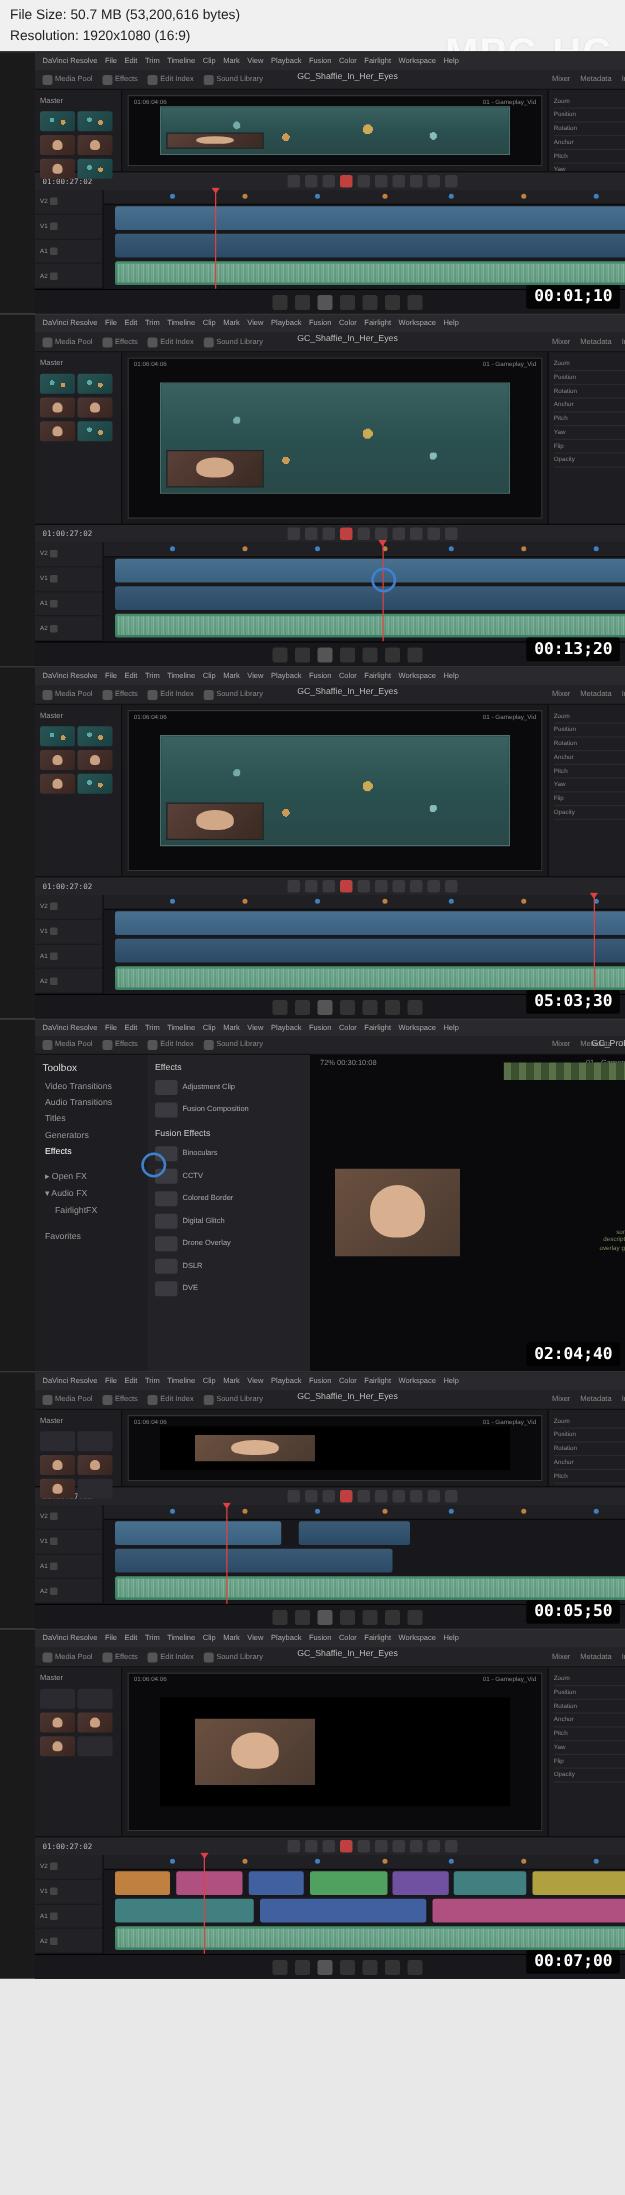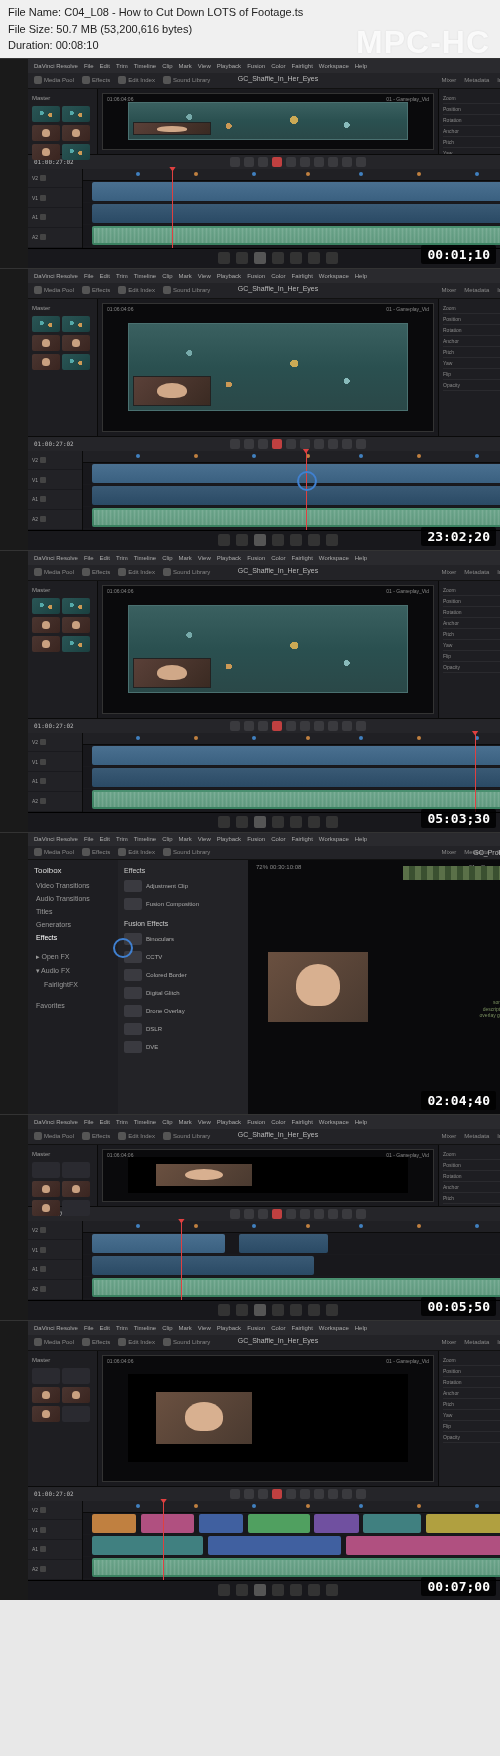--- a/index.html
+++ b/index.html
@@ -439,30 +439,26 @@
 .clip.c-teal { background:#408080; }
 .clip.c-green2 { background:#50a060; }
 .clip.c-purple { background:#7050a0; }
 .clip.c-yellow { background:#b0a040; }
 </style>
 </head>
 <body>
 
 <div class="header">
   <div class="header-line">
-    <span>File Name:</span>
-    <span>C04_L08 - How to Cut Down LOTS of Footage.ts</span>
-  </div>
-  <div class="header-line">
     <span>File Size:</span>
     <span>50.7 MB (53,200,616 bytes)</span>
   </div>
   <div class="header-line">
-    <span>Duration:</span>
-    <span>00:08:10</span>
+    <span>Resolution:</span>
+    <span>1920x1080 (16:9)</span>
   </div>
   <div class="watermark">MPC-HC</div>
 </div>
 
 <div class="frames" id="frames">
     <div class="frame" style="height: 210px;">
   <div class="frame-inner">
     <div class="app-menubar">
     <span>DaVinci Resolve</span>
     <span>File</span>
@@ -832,21 +828,21 @@
     <div class="page-nav">
       <div class="page-btn "></div>
           <div class="page-btn "></div>
           <div class="page-btn active"></div>
           <div class="page-btn "></div>
           <div class="page-btn "></div>
           <div class="page-btn "></div>
           <div class="page-btn "></div>
     </div>
   </div>
-      <div class="timestamp-badge">23:02;20</div>
+      <div class="timestamp-badge">00:13;20</div>
     </div>
     <div class="frame" style="height: 282px;">
   <div class="frame-inner">
     <div class="app-menubar">
     <span>DaVinci Resolve</span>
     <span>File</span>
           <span>Edit</span>
           <span>Trim</span>
           <span>Timeline</span>
           <span>Clip</span>

